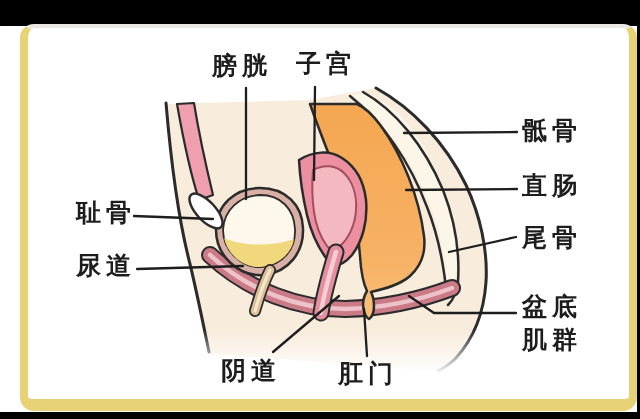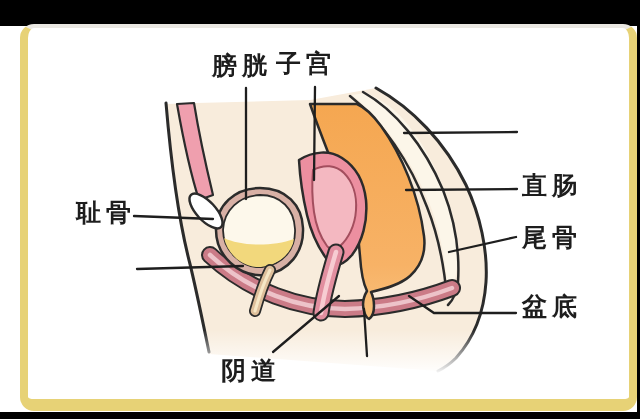--- a/index.html
+++ b/index.html
@@ -106,22 +106,26 @@
       <path d="M516,237 L449,252"></path>
       <path d="M516,313 L434,313 L409,296"></path>
       <path d="M134,216 L213,219"></path>
       <path d="M137,269 L243,266"></path>
       <path d="M273,352 L339,296"></path>
       <path d="M367,356 L364,309"></path>
     </g>
   </svg>
 
   <div class="lbl" style="left:212px;top:52px;">膀胱</div>
-  <div class="lbl" style="left:276px;top:50px;">子宫</div>
+  <div class="lbl" style="left:296px;top:50px;">子宫</div>
+  <div class="lbl" style="left:522px;top:117px;">骶骨</div>
   <div class="lbl" style="left:522px;top:224px;">尾骨</div>
   <div class="lbl" style="left:522px;top:172px;">直肠</div>
   <div class="lbl two" style="left:522px;top:290px;">
     <span style="display:block">盆底</span>
+    <span style="display:block">肌群</span>
   </div>
   <div class="lbl" style="left:76px;top:199px;">耻骨</div>
+  <div class="lbl" style="left:76px;top:252px;">尿道</div>
   <div class="lbl" style="left:221px;top:357px;text-align:right;">阴道</div>
+  <div class="lbl" style="left:338px;top:360px;">肛门</div>
 
 </div>
 
 </body></html>

